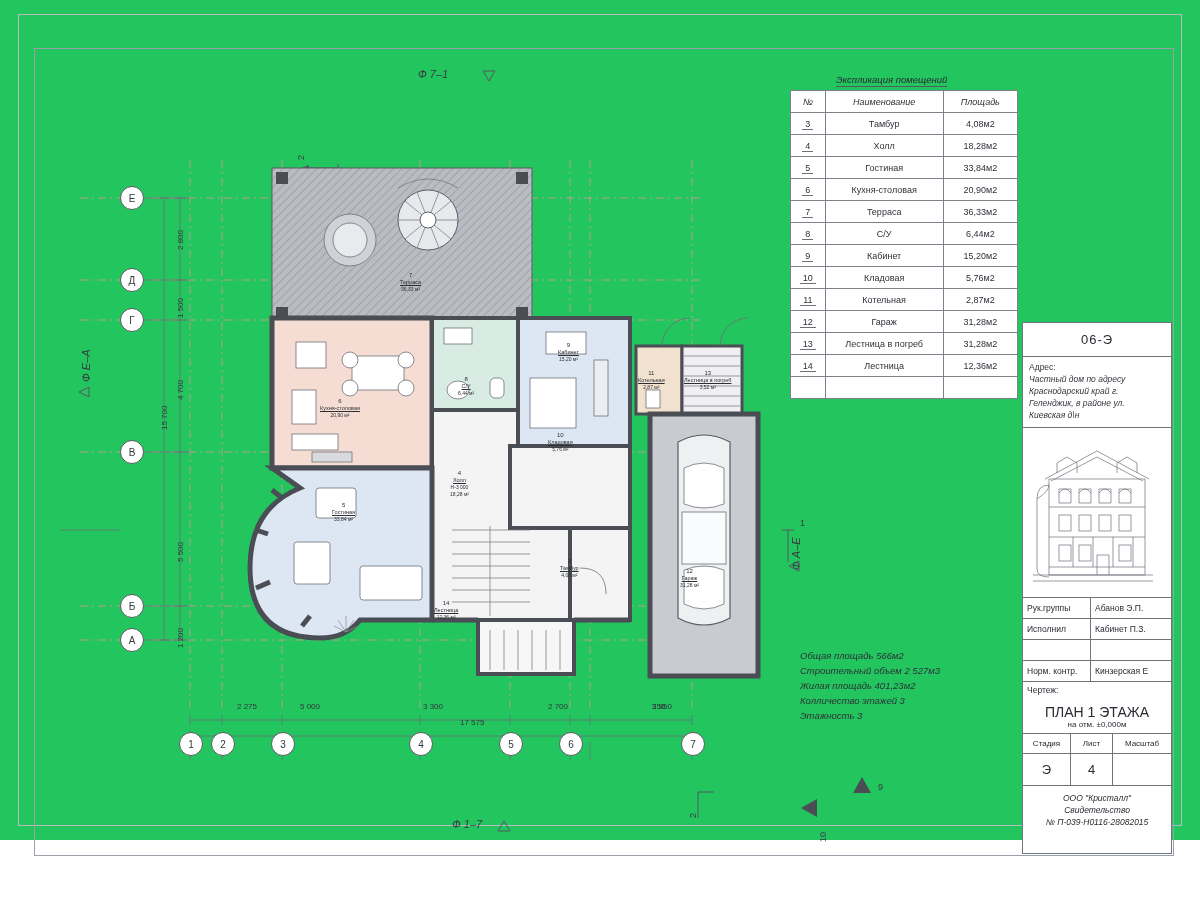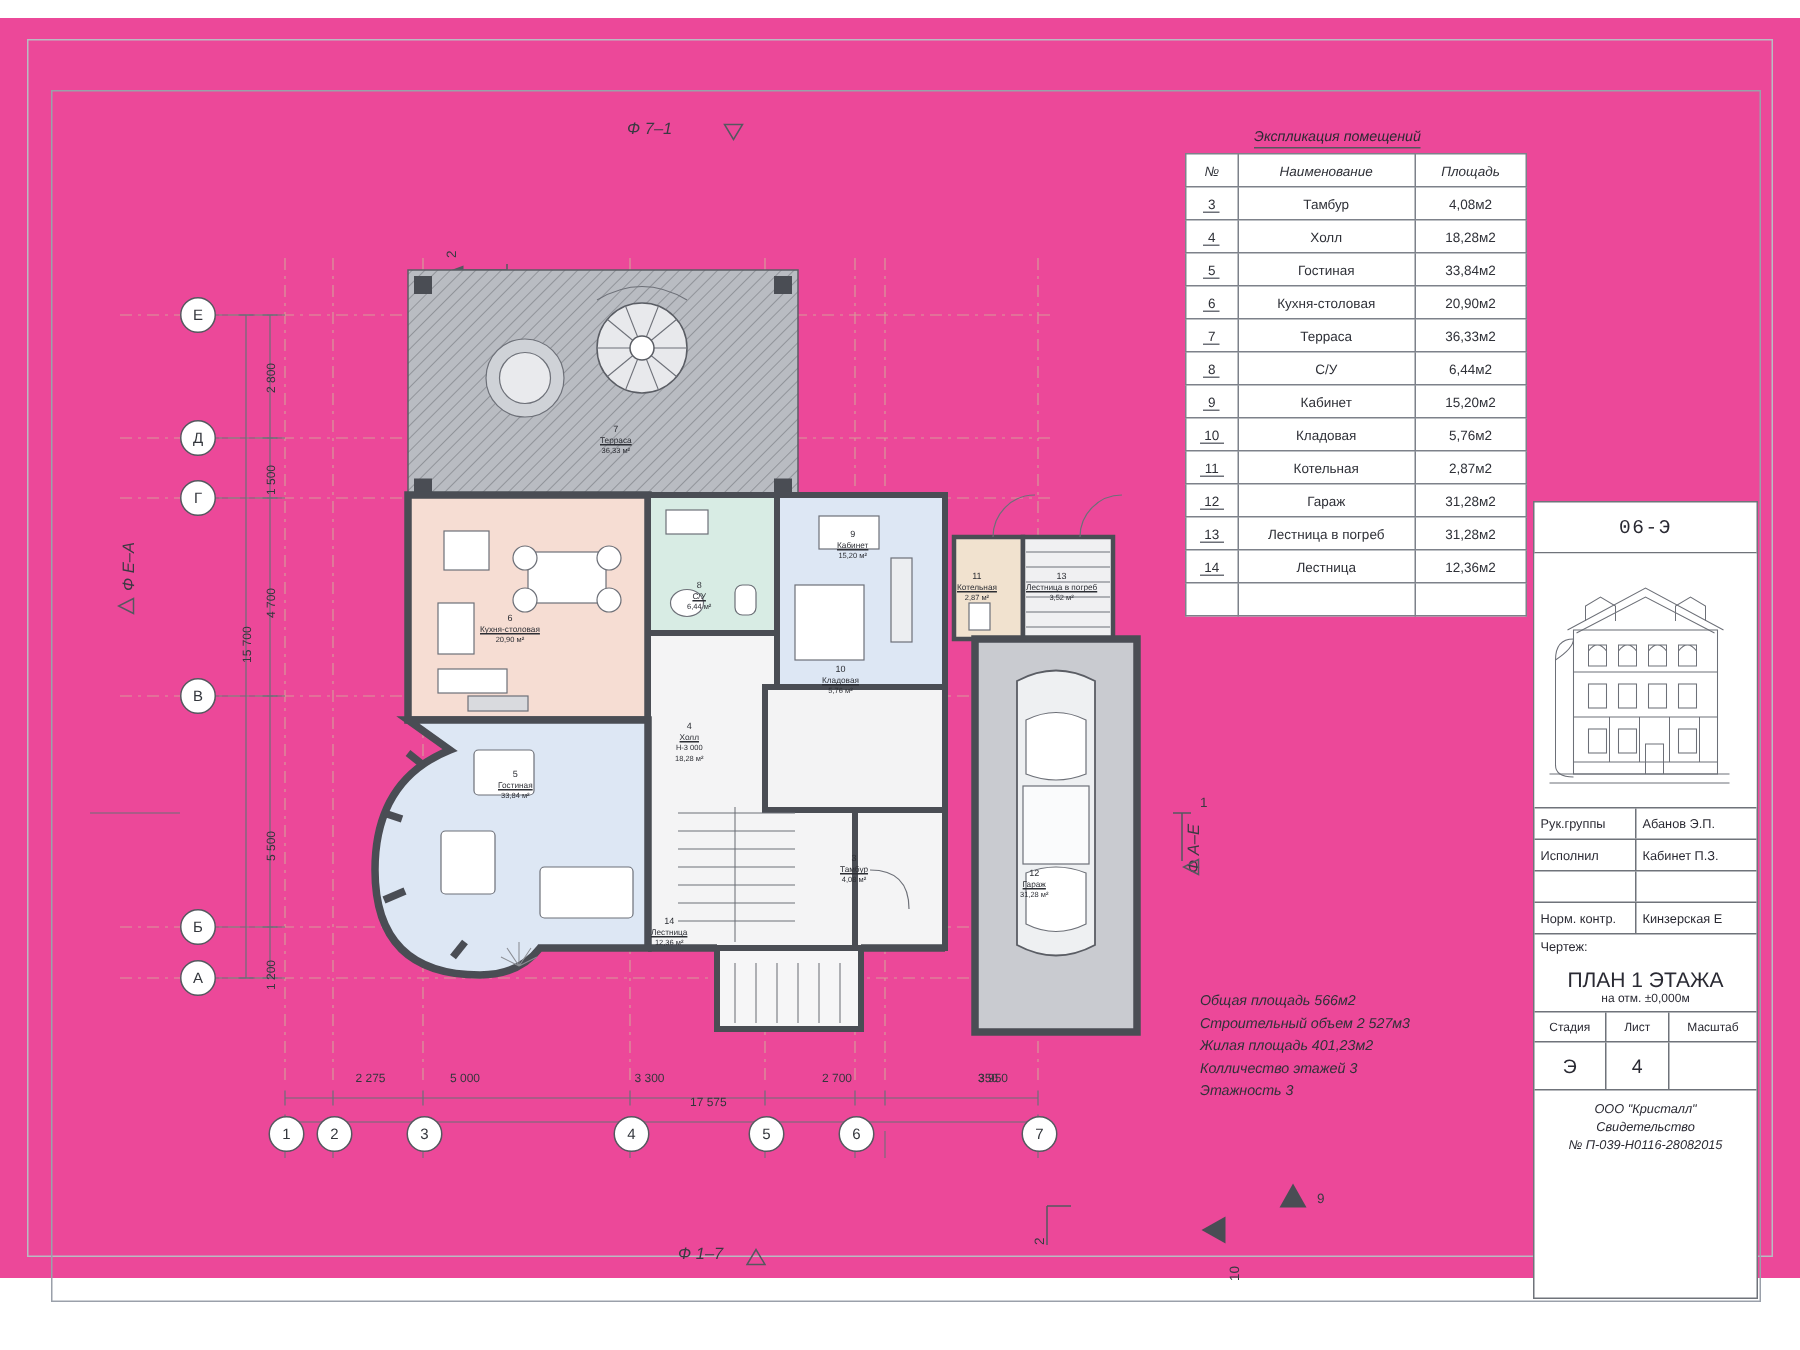--- a/index.html
+++ b/index.html
@@ -4,22 +4,22 @@
 <style>
   html,body{margin:0;padding:0;}
   body{
     width:1200px;height:900px;
     background:#ffffff;
     font-family:"Liberation Sans", sans-serif;
     color:#2a2a33;
     overflow:hidden;
   }
   .sheet{
-    position:absolute; left:0; top:12px; width:1200px; height:840px;
-    background:#ec4899;
+    position:absolute; left:0; top:0; width:1200px; height:840px;
+    background:#22c55e;
   }
   .sheet-border{
     position:absolute; left:18px; top:14px; right:18px; bottom:14px;
     border:1px solid #b9bbc2;
   }
   .sheet-inner{
     position:absolute; left:34px; top:48px; width:1138px; height:806px;
     border:1px solid #9aa0aa;
   }
 
@@ -32,21 +32,21 @@
     position:absolute;width:22px;height:22px;border-radius:50%;
     border:1px solid #55585f;background:#fff;
     font-size:10px;color:#33363c;display:flex;align-items:center;justify-content:center;
   }
 
   
   .tb{
     position:absolute; left:1022px; top:322px; width:150px; height:532px;
     border:1px solid #6f737a; background:#fff; box-sizing:border-box;
   }
-  .tb-row{border-bottom:1px solid #6f737a; box-sizing:border-box;font-family:Liberation Mono, monospace;}
+  .tb-row{border-bottom:1px solid #6f737a; box-sizing:border-box;}
   .tb-code{height:34px;display:flex;align-items:center;justify-content:center;font-size:13px;letter-spacing:1px;}
   .tb-addr{padding:4px 6px 6px 6px;font-size:8.5px;line-height:12px;font-style:italic;color:#33363c;}
   .tb-addr .lab{font-style:normal;}
   .tb-img{height:170px;display:flex;align-items:center;justify-content:center;background:#fff;}
   .tb-line{display:flex;height:21px;font-size:8.5px;align-items:center;border-bottom:1px solid #6f737a;box-sizing:border-box;}
   .tb-line .c1{width:68px;padding-left:4px;border-right:1px solid #6f737a;height:100%;display:flex;align-items:center;box-sizing:border-box;}
   .tb-line .c2{flex:1;padding-left:4px;display:flex;align-items:center;}
   .tb-draw{height:52px;font-size:8.5px;padding:3px 4px;box-sizing:border-box;border-bottom:1px solid #6f737a;}
   .tb-draw .cap{display:block;}
   .tb-draw .mid{display:block;text-align:center;margin-top:9px;font-size:14px;}
@@ -219,20 +219,27 @@
   <div class="summary">
     <div>Общая площадь 566м2</div>
     <div>Строительный объем 2 527м3</div>
     <div>Жилая площадь 401,23м2</div>
     <div>Колличество этажей 3</div>
     <div>Этажность 3</div>
   </div>
 
   <div class="tb">
     <div class="tb-row tb-code">06-Э</div>
+    <div class="tb-row tb-addr">
+      <span class="lab">Адрес:</span>
+      <div>Частный дом по адресу</div>
+      <div>Краснодарский край г.</div>
+      <div>Геленджик, в районе ул.</div>
+      <div>Киевская д\н</div>
+    </div>
     <div class="tb-row tb-img">
       <svg width="140" height="160" viewBox="0 0 140 160">
         <g stroke="#6d7078" stroke-width="0.7" fill="none">
 
           <path d="M18 46 L70 18 L122 46"></path>
           <path d="M24 48 L70 24 L116 48"></path>
 
           <path d="M30 40 L30 30 L40 24 L50 30 L50 40"></path>
           <path d="M90 40 L90 30 L100 24 L110 30 L110 40"></path>
 

